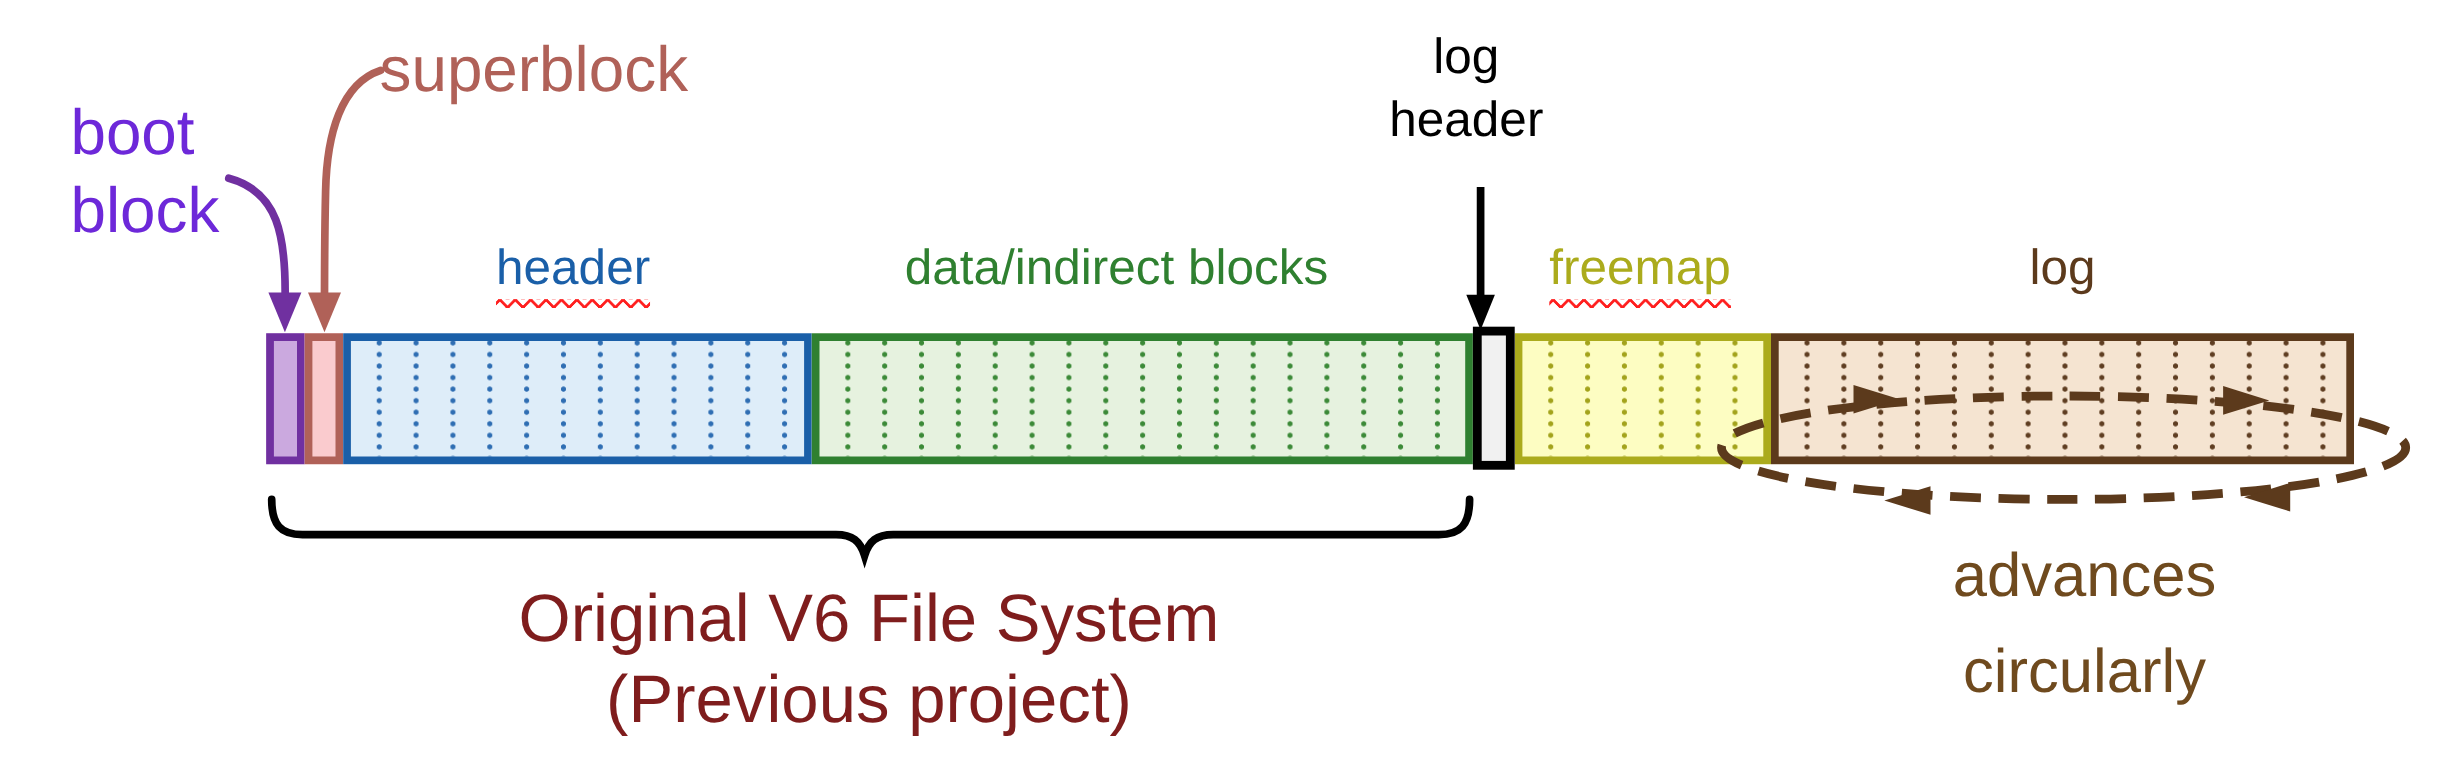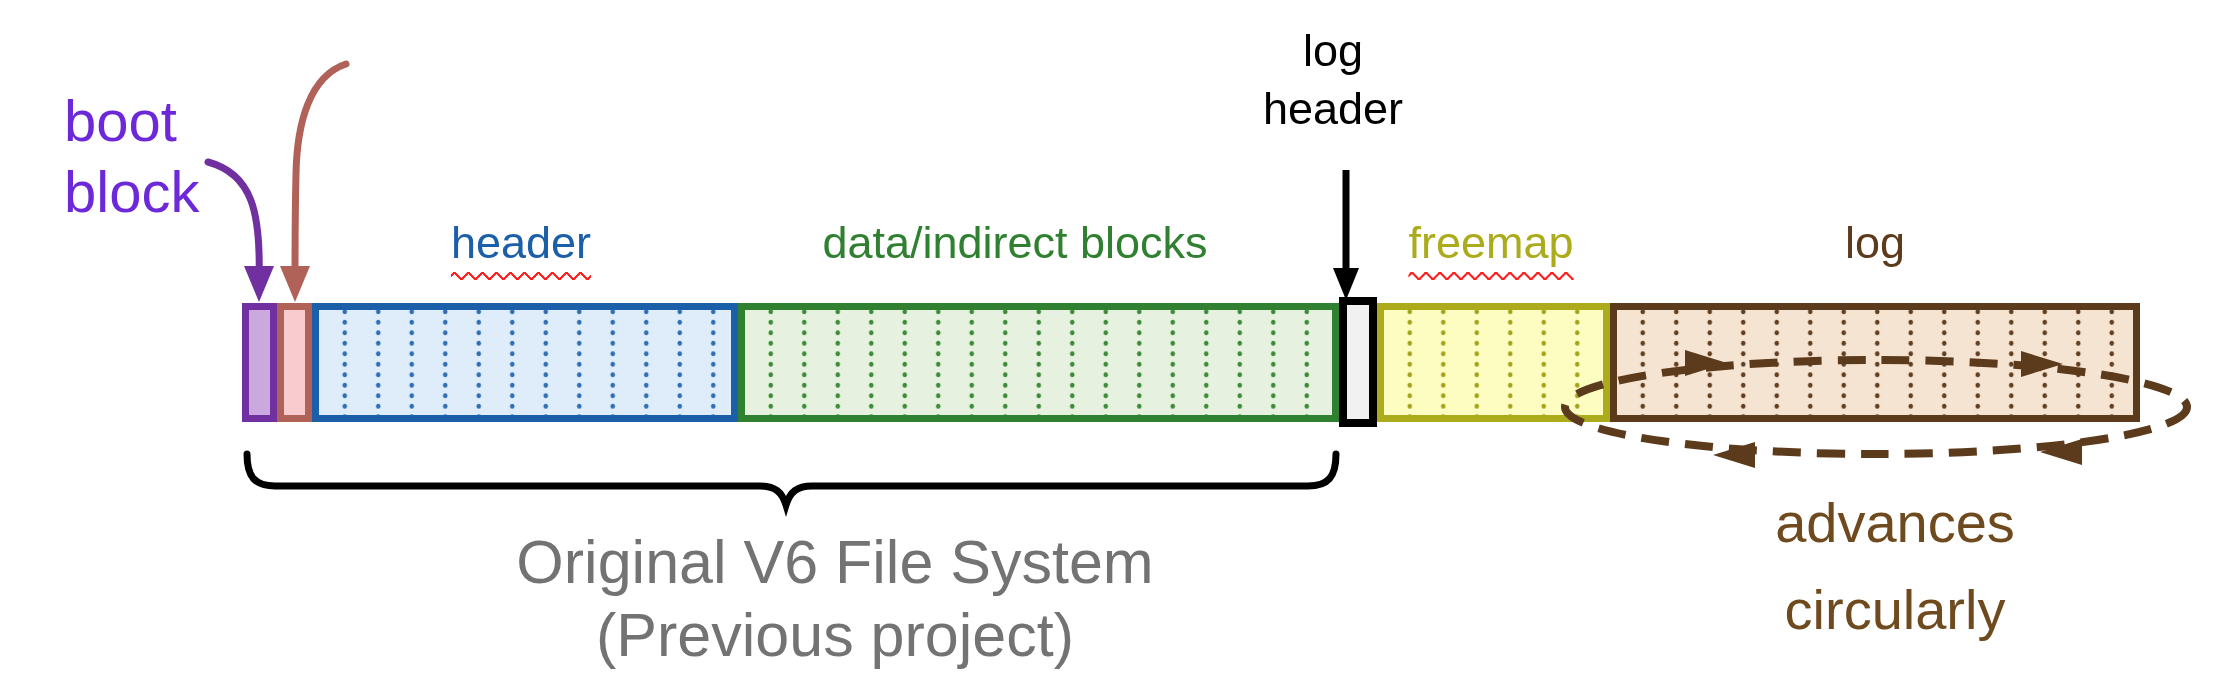--- a/index.html
+++ b/index.html
@@ -95,24 +95,25 @@
 
     <ellipse cx="1876" cy="407" rx="311" ry="47" fill="none" stroke-width="8" stroke-dasharray="28 16" style="stroke: rgb(92, 58, 28);"></ellipse>
     <polygon points="1727,363 1685,350 1685,376" style="fill: rgb(92, 58, 28);"></polygon>
     <polygon points="2063,364 2021,351 2021,377" style="fill: rgb(92, 58, 28);"></polygon>
     <polygon points="1713,455 1755,442 1755,468" style="fill: rgb(92, 58, 28);"></polygon>
     <polygon points="2040,452 2082,439 2082,465" style="fill: rgb(92, 58, 28);"></polygon>
   </svg>
 
   <div class="lbl multi" id="lbl-boot" style="color: #6d28d9;">boot
 block</div>
+  <div class="lbl" id="lbl-super" style="color: rgb(176, 97, 88);">superblock</div>
   <div class="lbl multi" id="lbl-header" style="color: rgb(0, 0, 0);">log
 header</div>
   <div class="lbl center squig" id="lbl-inodes" style="color: rgb(26, 95, 168); --sq: #FF1F1F;">header</div>
   <div class="lbl center" id="lbl-data" style="color: rgb(47, 128, 48);">data/indirect blocks</div>
   <div class="lbl center squig" id="lbl-freemap" style="color: rgb(171, 171, 28); --sq: #FF1F1F;">freemap</div>
   <div class="lbl center" id="lbl-log" style="color: rgb(92, 58, 28);">log</div>
-  <div class="lbl center multi" id="caption" style="white-space: pre-line; color: #737373; margin-left: 45px;">Original V6 File System
+  <div class="lbl center multi" id="caption" style="white-space: pre-line; color: #7f1d1d;">Original V6 File System
 (Previous project)</div>
   <div class="lbl center multi" id="advances" style="white-space: pre-line; color: rgb(111, 74, 30);">advances
 circularly</div>
 
 </div>
 
 </body></html>

